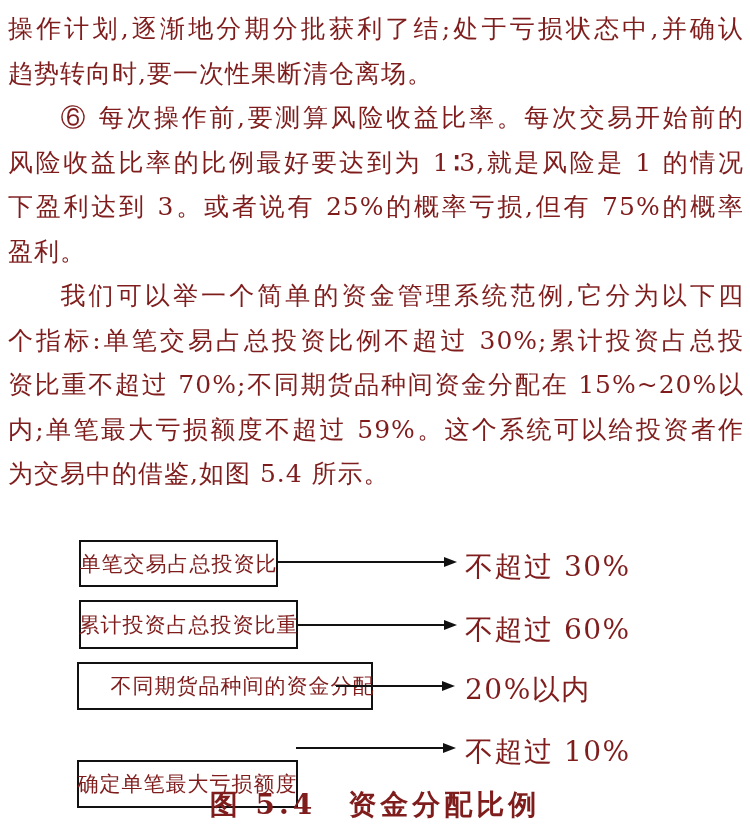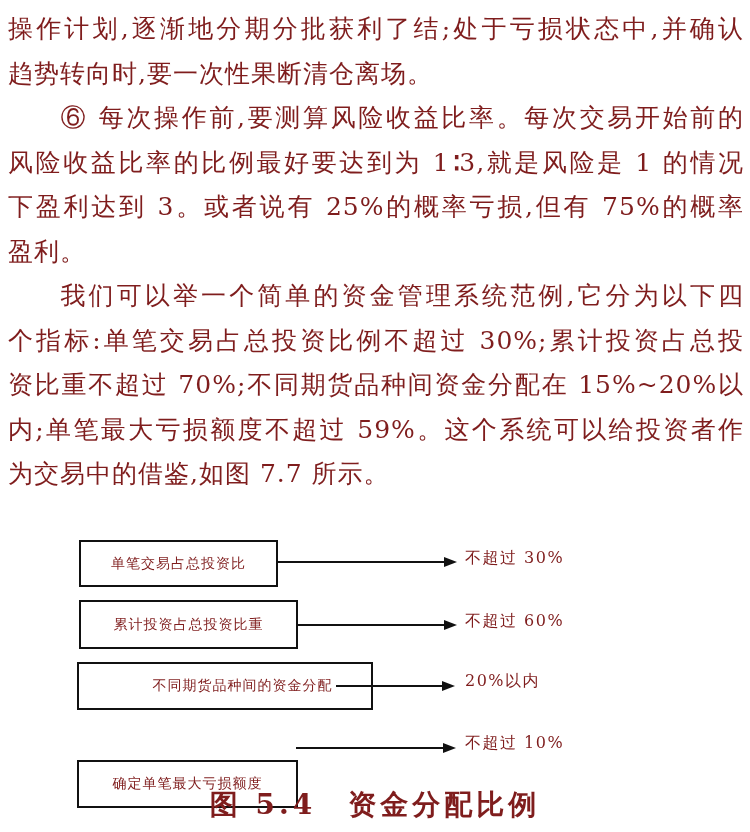--- a/index.html
+++ b/index.html
@@ -40,21 +40,21 @@
     text-indent: 2.1em;
   }
   
   .figure { position: absolute; left: 0; top: 0; width: 750px; height: 832px; }
   .flow-box {
     position: absolute;
     border: 2.5px solid #111111;
     display: flex;
     align-items: center;
     justify-content: center;
-    font-size: 14px;
+    font-size: 21px;
     letter-spacing: 1px;
     white-space: nowrap;
     background: #ffffff;
     font-weight: 500;
   }
   .box-r1 { left: 79px;  top: 540px; width: 195px; height: 43px; }
   .box-r2 { left: 79px;  top: 600px; width: 215px; height: 45px; }
   .box-r3 { left: 77px;  top: 662px; width: 257px; height: 44px; padding-left: 35px; }
   .box-r4 { left: 77px;  top: 724px; width: 217px; height: 44px; margin-top: 36px; }
   .arrow {
@@ -72,21 +72,21 @@
     top: -4.5px;
     width: 0;
     height: 0;
     border-top: 5.5px solid transparent;
     border-bottom: 5.5px solid transparent;
     border-left: 13px solid #111111;
   }
   .flow-label {
     position: absolute;
     left: 465px;
-    font-size: 16px;
+    font-size: 28px;
     letter-spacing: 1.5px;
     white-space: nowrap;
     font-weight: 500;
   }
   .label-r1 { top: 548px; }
   .label-r2 { top: 611px; }
   .label-r3 { top: 671px; }
   .label-r4 { top: 733px; }
   .figure-caption {
     position: absolute;
@@ -109,21 +109,21 @@
     <div class="tline">操作计划,逐渐地分期分批获利了结;处于亏损状态中,并确认</div>
     <div class="tline para-end">趋势转向时,要一次性果断清仓离场。</div>
     <div class="tline indent">⑥ 每次操作前,要测算风险收益比率。每次交易开始前的</div>
     <div class="tline">风险收益比率的比例最好要达到为 1∶3,就是风险是 1 的情况</div>
     <div class="tline">下盈利达到 3。或者说有 25%的概率亏损,但有 75%的概率</div>
     <div class="tline para-end">盈利。</div>
     <div class="tline indent">我们可以举一个简单的资金管理系统范例,它分为以下四</div>
     <div class="tline">个指标:单笔交易占总投资比例不超过 30%;累计投资占总投</div>
     <div class="tline">资比重不超过 70%;不同期货品种间资金分配在 15%~20%以</div>
     <div class="tline">内;单笔最大亏损额度不超过 59%。这个系统可以给投资者作</div>
-    <div class="tline para-end">为交易中的借鉴,如图 7.7 所示。</div>
+    <div class="tline para-end">为交易中的借鉴,如图 5.4 所示。</div>
   </div>
 
   <div class="figure">
 
     <div class="flow-box box-r1">单笔交易占总投资比</div>
     <div class="arrow arrow-r1">
       <span class="arrow-head"></span>
     </div>
     <div class="flow-label label-r1">不超过 30%</div>
 

